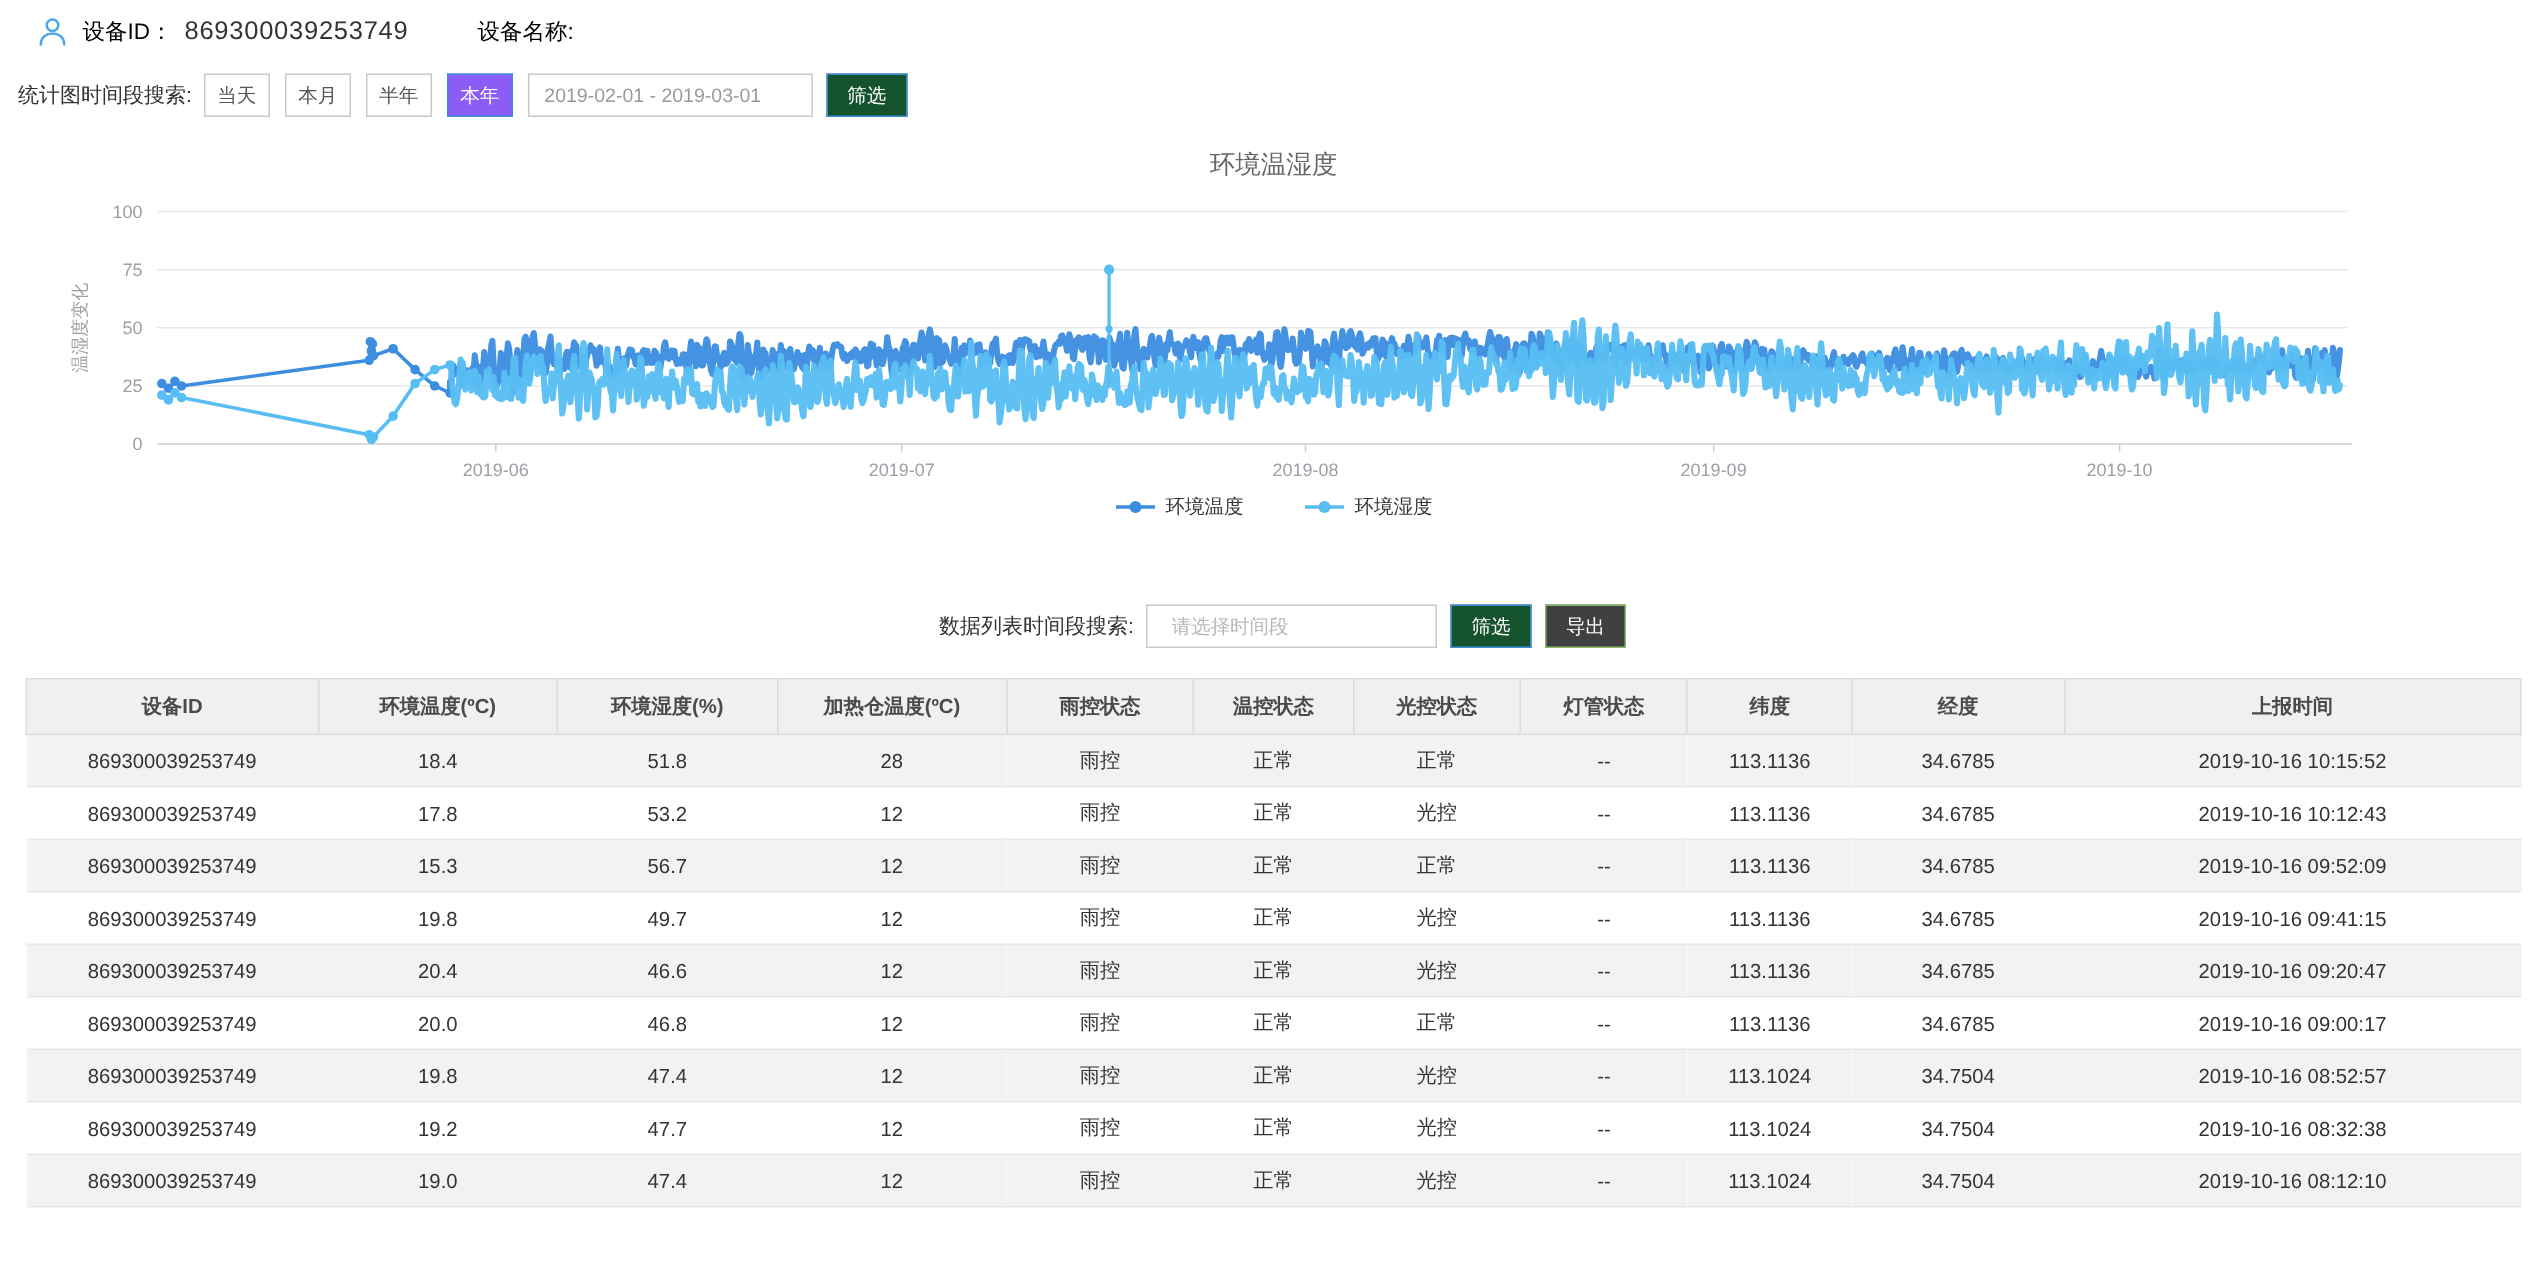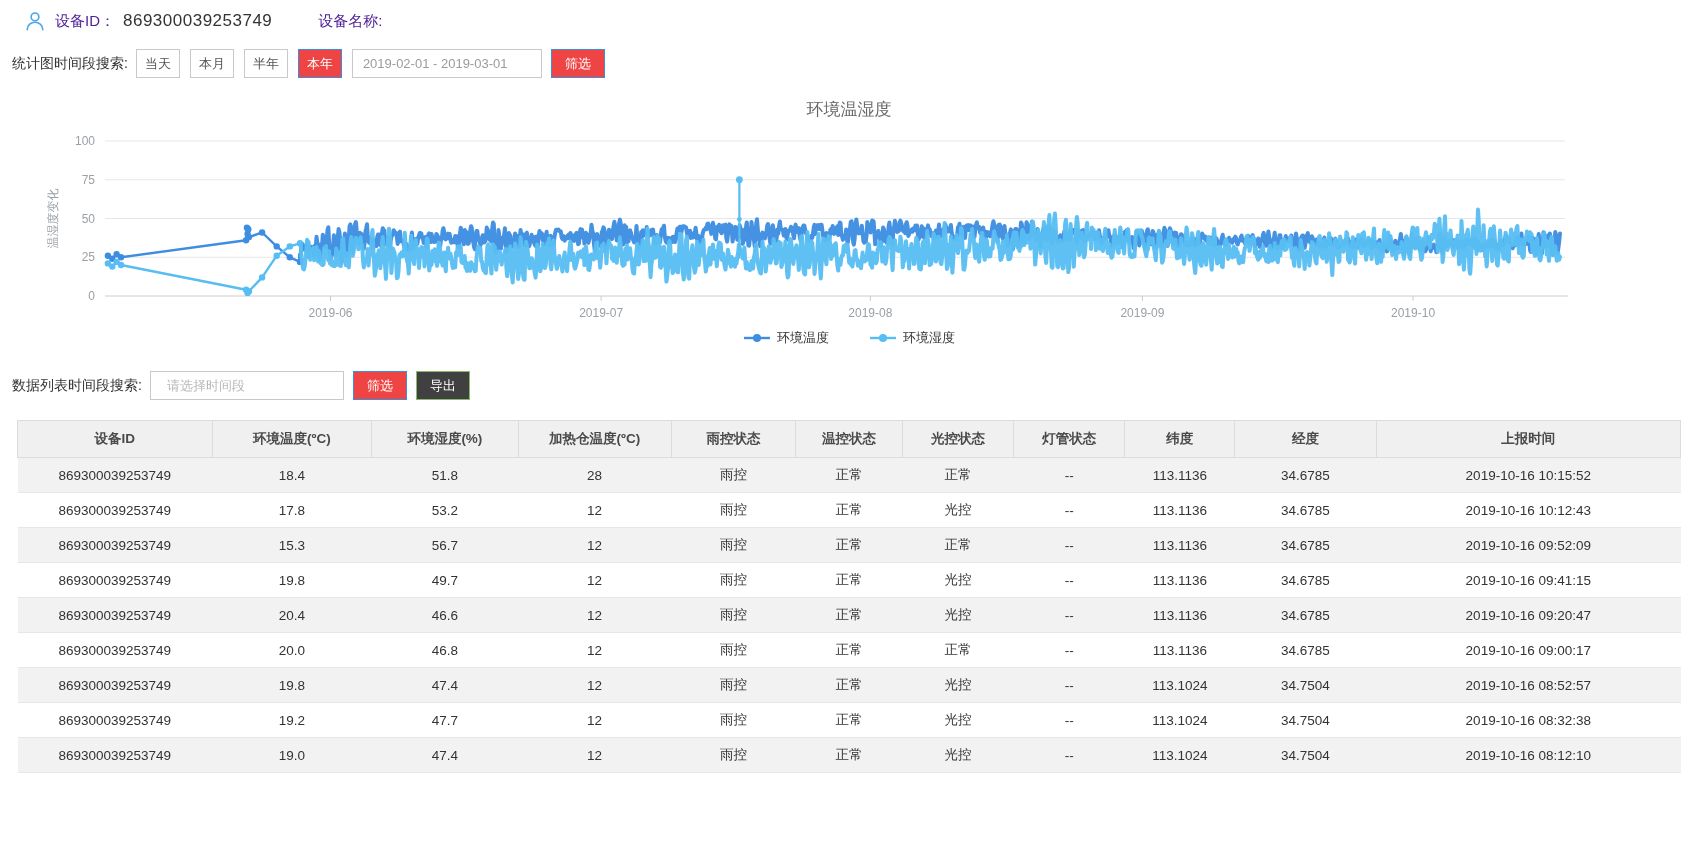--- a/index.html
+++ b/index.html
@@ -1,32 +1,32 @@
 <!DOCTYPE html>
 <html><head>
 <meta charset="utf-8">
 <style>
   html,body{margin:0;padding:0;background:#fff;font-family:"Liberation Sans","DejaVu Sans",sans-serif;color:#333;}
   body{width:1698px;height:856px;overflow:hidden;position:relative;}
 
   
   .top-bar{display:flex;align-items:center;padding:10px 0 0 24px;}
-  .top-bar .lbl{font-size:15px;color:#4c1d95;}
+  .top-bar .lbl{font-size:15px;color:#000000;}
   .top-bar .id-num{font-size:17px;color:#333;margin:0 46px 0 8px;letter-spacing:.5px;}
   .user-icon{width:22px;height:22px;margin-right:9px;flex:0 0 auto;}
 
   
   .filter-row{display:flex;align-items:center;margin:17px 0 0 12px;font-size:14px;color:#333;}
   .filter-row .flabel{margin-right:8px;}
   .range-btn{min-width:44px;height:29px;border:1px solid #c9c9c9;background:#fff;color:#555;
              font-size:13px;margin-right:10px;cursor:pointer;font-family:Liberation Serif, serif;}
-  .range-btn.active{background:#ef4444;border-color:#3a8edc;color:#fff;}
+  .range-btn.active{background:#8b5cf6;border-color:#3a8edc;color:#fff;}
   .date-input{width:168px;height:27px;border:1px solid #c9c9c9;padding:0 10px;color:#9b9b9b;
               font-size:13px;font-family:inherit;outline:none;}
-  .btn-blue{height:29px;padding:0 13px;background:#ef4444;color:#fff;border:1px solid #3a8edc;
+  .btn-blue{height:29px;padding:0 13px;background:#14532d;color:#fff;border:1px solid #3a8edc;
             font-size:13px;margin-left:9px;cursor:pointer;font-family:inherit;}
   .btn-green{height:29px;padding:0 13px;background:#404040;color:#fff;border:1px solid #89b868;
              font-size:13px;margin-left:9px;cursor:pointer;font-family:inherit;}
   .plain-input{width:160px;height:27px;border:1px solid #c9c9c9;padding:0 16px;font-size:13px;
                color:#555;font-family:inherit;outline:none;}
   .plain-input::placeholder{color:#b8b8b8;}
 
   
   .chart-wrap{margin-top:20px;}
   .chart-title{text-align:center;font-size:17px;color:#666;}
@@ -138,21 +138,21 @@
       <span class="legend-item">
         <svg width="28" height="12">
           <line x1="1" y1="6" x2="27" y2="6" stroke="#57bdf2" stroke-width="2.4"></line>
           <circle cx="14" cy="6" r="4" fill="#57bdf2"></circle>
         </svg>
         <span>环境湿度</span>
       </span>
     </div>
 </div>
 
-<div class="filter-row" style="margin-top:24px;">
+<div class="filter-row" style="margin-top:56px;justify-content:center;">
   <span class="flabel">数据列表时间段搜索:</span>
   <input class="plain-input" type="text" placeholder="请选择时间段" style="">
   <button class="btn-blue">筛选</button>
   <button class="btn-green">导出</button>
 </div>
 
 <div class="table-wrap">
   <table>
     <colgroup id="cols">
         <col style="width: 11.7%;">

